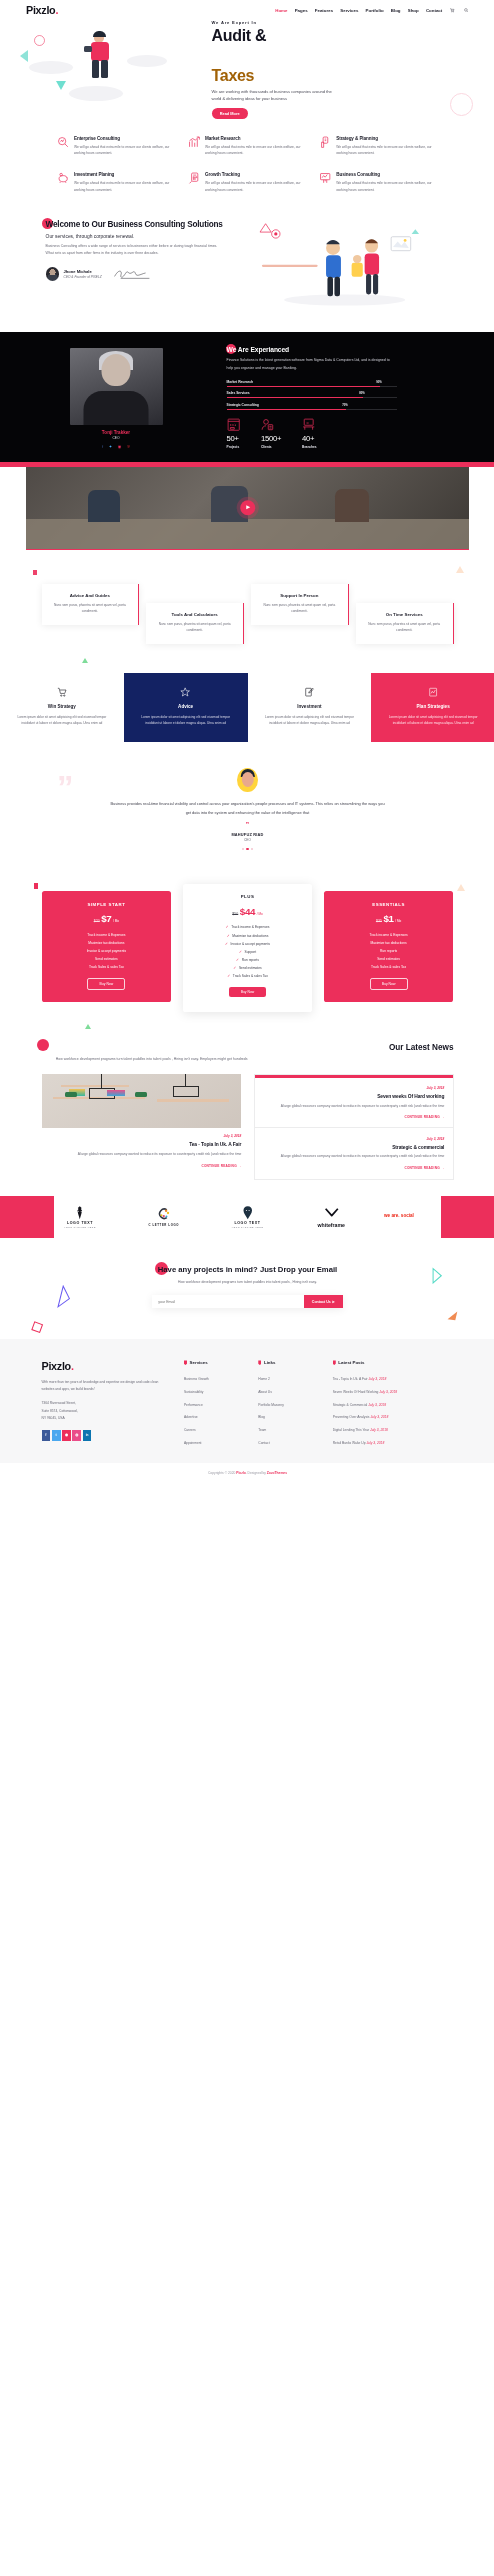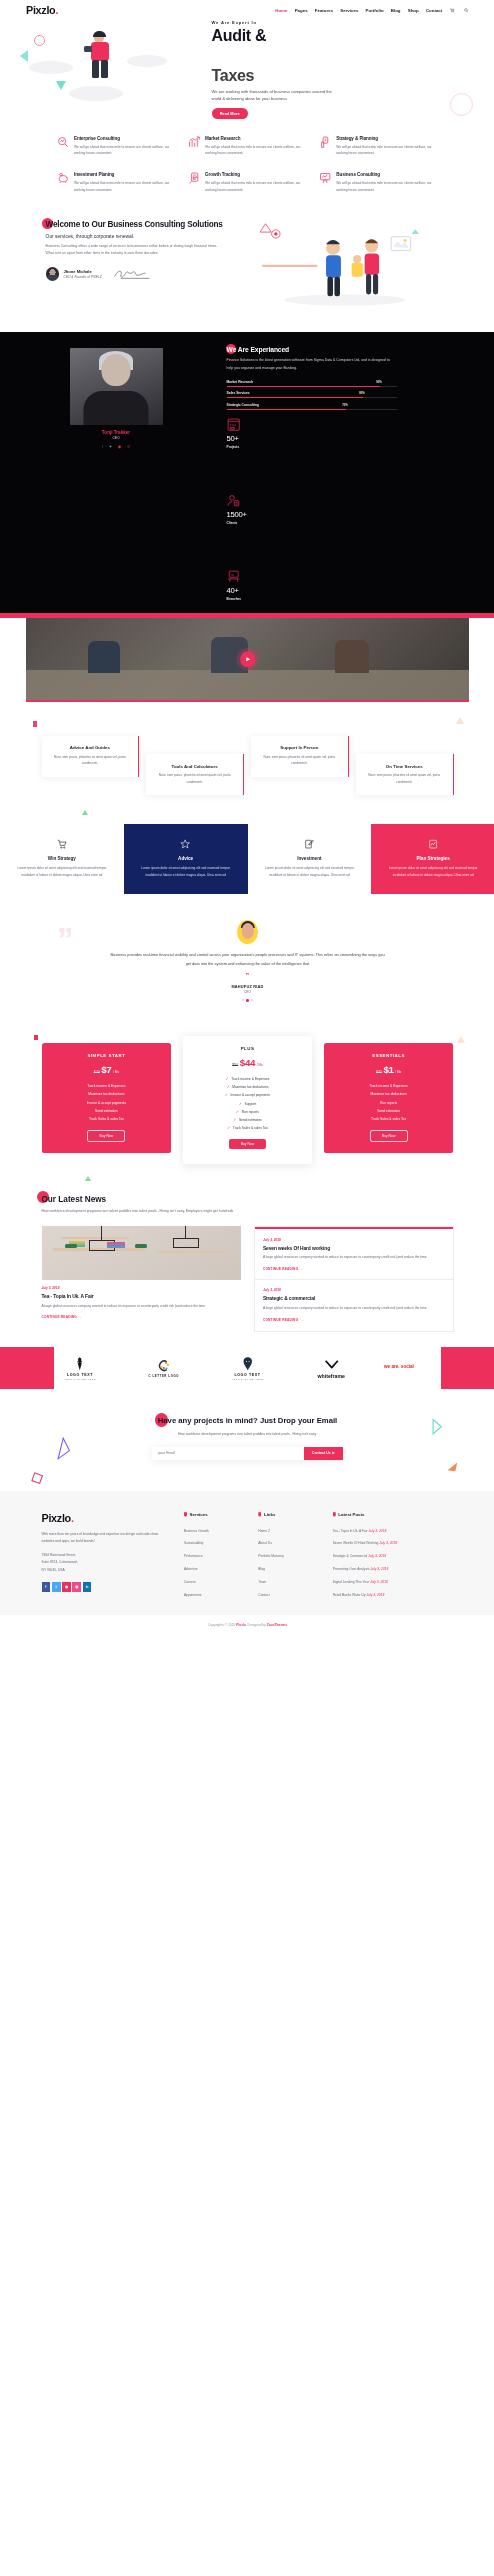--- a/index.html
+++ b/index.html
@@ -28,21 +28,21 @@
   .hero { position:relative; height:98px; overflow:hidden; background:#fff; }
   .hero-grid { position:absolute; inset:0;
     background-image:linear-gradient(rgba(0,0,0,.025) 0.5px, transparent 0.5px),
                      linear-gradient(90deg, rgba(0,0,0,.025) 0.5px, transparent 0.5px);
     background-size:25px 25px; }
   .hero-inner { position:relative; width:443px; margin:0 auto; display:flex; height:100%; align-items:center; }
   .hero-art { width:170px; height:90px; position:relative; }
   .hero-copy { width:170px; margin-left:15.5px; }
   .hero-sub { font-size:4.1px; font-weight:700; letter-spacing:0.8px; color:#23232f; margin-bottom:3.1px; }
   .hero-title { font-size:16px; font-weight:800; line-height:0.98; letter-spacing:-0.3px; color:#141420; }
-  .hero-title .pink { color:#404040; display:block;margin-top:24px; }
+  .hero-title .pink { color:#a16207; display:block;margin-top:24px; }
   .hero-text { font-size:4.1px; line-height:1.75; color:#4c4c58; margin-top:4.6px; width:131px; }
   .btn-pill { display:inline-block; background:#ec2f5b; color:#fff; font-size:3.9px; font-weight:700;
     padding:3.1px 8.2px; border-radius:10.3px; margin-top:5.7px; border:none; cursor:pointer; }
   .tri-teal { position:absolute; left:-6.2px; top:29px; width:0; height:0;
     border-top:6.7px solid transparent; border-bottom:6.7px solid transparent; border-right:8.8px solid #8fe3d8; }
   .hero-dots { position:absolute; right:-4.1px; bottom:3.1px; width:23px; height:23px;
     border:1px solid #fbd7e0; border-radius:50%; }
   
   .ill-disc { position:absolute; border-radius:50%; background:#f2f2f5; }
   .ill-person { position:absolute; left:61px; top:8.2px; width:27px; height:49px; }
@@ -96,21 +96,21 @@
   .dark-right { width:242px; margin-left:20.6px; position:relative; }
   .dark-badge { position:absolute; left:-1px; top:-2.1px; width:10.3px;height:10.3px;background:#ec2f5b;border-radius:50%; }
   .dark-right h2 { position:relative; color:#fff; font-size:6.7px; font-weight:800; letter-spacing:-0.1px; }
   .dark-right p.body { font-size:3.5px; line-height:2.1; color:#d3d3db; margin-top:4.6px; width:170px; }
   .bars { margin-top:7.7px; width:170px; }
   .bar-row { margin-bottom:4.6px; }
   .bar-head { display:flex; justify-content:flex-start; align-items:baseline; font-size:3.3px; color:#eaeaf0; font-weight:600; position:relative; height:4.6px;}
   .bar-pct { position:absolute; font-size:2.8px; color:#eaeaf0; }
   .bar-track { height:0.8px; background:#2a2a2e; margin-top:1.5px; }
   .bar-fill { height:100%; background:#ec2f5b; }
-  .counters { display:flex; gap:45px; margin-top:8.2px;flex-direction:column; }
+  .counters { display:flex; gap:21px; margin-top:8.2px; }
   .counter { text-align:left; }
   .counter .cic { width:13.4px; height:13.4px; color:#ec2f5b; }
   .counter .cic svg { width:13.4px; height:13.4px; }
   .counter .num { color:#fff; font-size:7.7px; font-weight:400; margin-top:3.1px; letter-spacing:-0.3px; }
   .counter .lbl { color:#e3e3ea; font-size:3.2px; font-weight:600; margin-top:1.5px; }
 
   
   .video-sec { padding:0; position:relative; }
   .video-band { height:5.2px; background:#ec2f5b; }
   .video { width:443px; height:82px; margin:0 auto; position:relative; overflow:hidden;
@@ -195,21 +195,21 @@
   .plan .buy { display:inline-block; margin-top:6.7px; font-size:3.4px; padding:3.1px 11.3px; border-radius:2.1px; cursor:pointer;}
   .plan.pink .buy { border:0.5px solid rgba(255,255,255,.8); color:#fff; background:transparent; }
   .plan.white .buy { background:#ec2f5b; color:#fff; border:none; }
   .price-deco-sq { position:absolute; left:34px; top:19.6px; width:4.1px;height:5.7px;background:#ec2f5b;}
   .price-deco-tri { position:absolute; right:30px; top:20.6px; width:0;height:0;
     border-left:4.6px solid transparent;border-right:4.6px solid transparent;border-bottom:7.7px solid #fde3cf; }
   .price-deco-green { position:absolute; left:85px; bottom:-2.1px; width:0;height:0;
     border-left:3.1px solid transparent;border-right:3.1px solid transparent;border-bottom:5.2px solid #7fdc9a; }
 
   
-  .news { padding:15.5px 0 15.5px; }
+  .news { padding:15.5px 0 15.5px;text-align:right; }
   .news-head { width:412px; margin:0 auto; position:relative; }
   .news-head .blob { position:absolute; left:-4.1px; top:-3.6px; width:12px;height:12px;background:#ec2f5b;border-radius:50%; }
   .news-head h2 { position:relative; font-size:8.2px; font-weight:800; color:#141420; }
   .news-head p { font-size:3.5px; line-height:2.1; color:#6a6a76; margin-top:4.6px; width:206px; }
   .news-grid { width:412px; margin:10.3px auto 0; display:grid; grid-template-columns:1fr 1fr; gap:12.4px; }
   .np-img { width:100%; height:54px; background:linear-gradient(150deg,#ddd6cf,#cfc6be); position:relative; overflow:hidden;}
   .np-img .shelf { position:absolute; background:#e3c3a8; }
   .np-img .lamp { position:absolute; border:0.8px solid #2a2a2a; }
   .np-date { color:#ec2f5b; font-size:3.2px; font-style:italic; font-weight:700; margin-top:6.2px; }
   .np-title { font-size:4.9px; font-weight:800; color:#141420; margin-top:4.1px; letter-spacing:-0.1px;}

